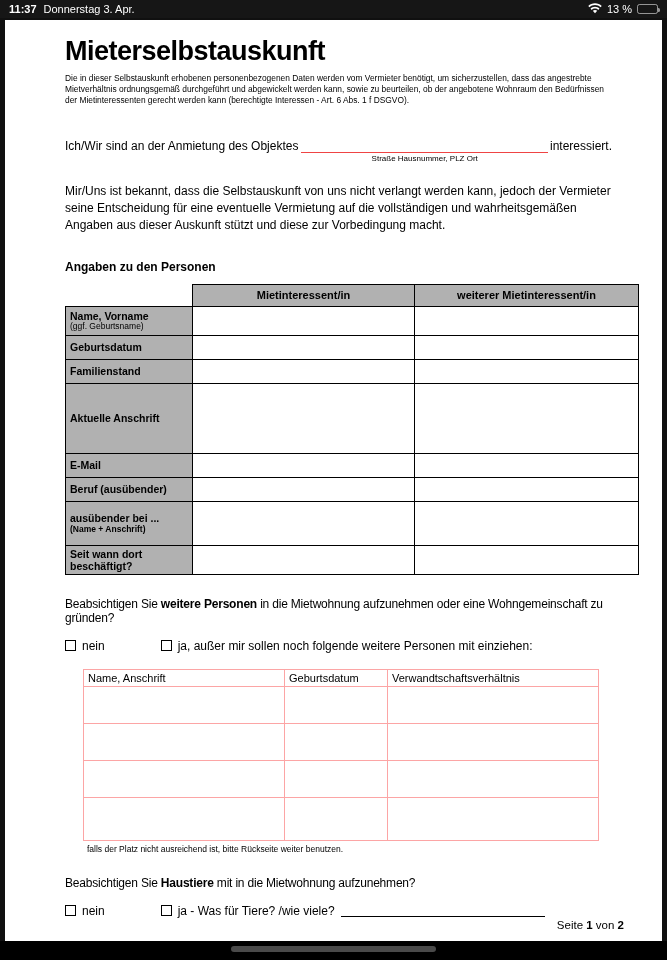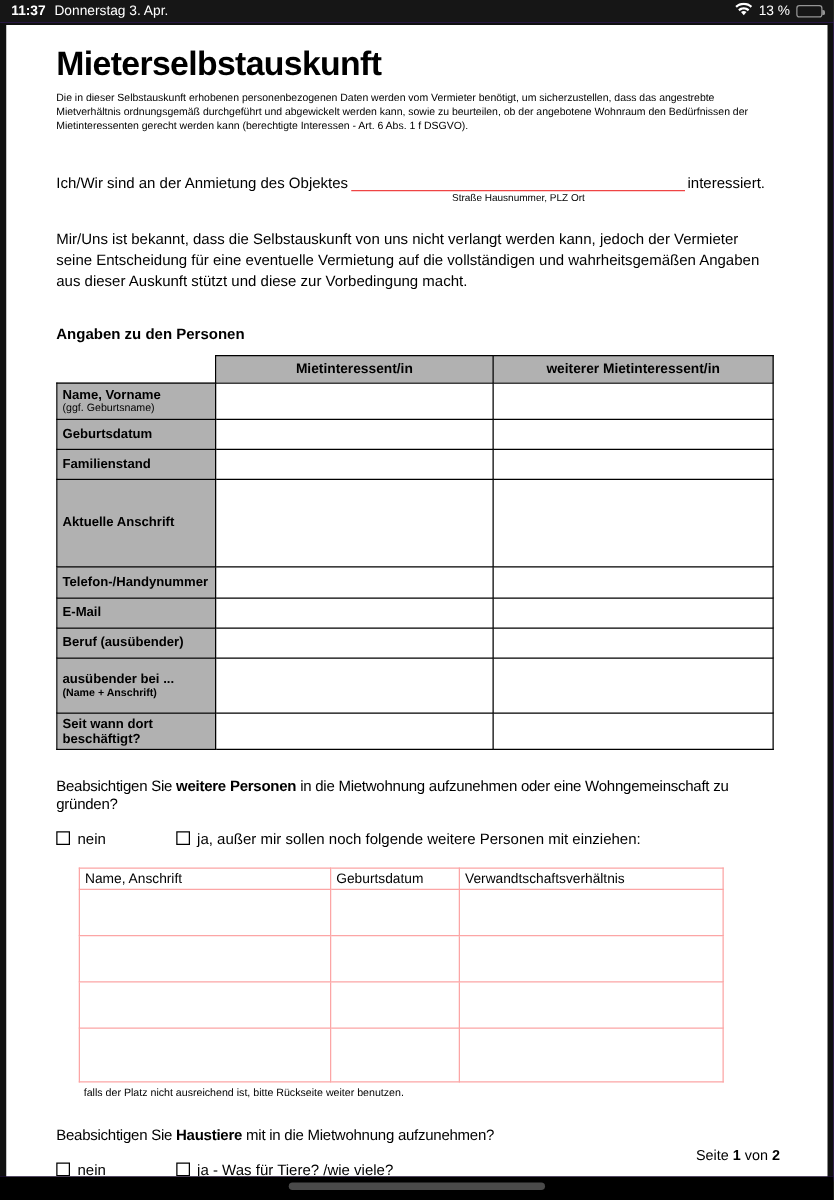--- a/index.html
+++ b/index.html
@@ -1,34 +1,34 @@
 <!DOCTYPE html>
 <html><head>
 <meta charset="utf-8">
 <style>
   * { margin:0; padding:0; box-sizing:border-box; }
   html,body { width:667px; height:960px; }
   body { background:#000; font-family:"Liberation Sans", sans-serif; color:#000; }
-  .screen { width:667px; height:960px; display:flex; flex-direction:column; background:#6d28d9;border-radius:19px; }
+  .screen { width:667px; height:960px; display:flex; flex-direction:column; background:#f0abfc; }
 
   
   .status-bar { height:18px; background:#161616; color:#fff; display:flex; justify-content:space-between;
                 align-items:center; padding:0 9px; font-size:11px; flex:0 0 auto; }
   .sb-left { display:flex; gap:7px; align-items:center; }
   .sb-left .t { font-weight:700; }
   .sb-right { display:flex; gap:5px; align-items:center; }
   .battery { width:21px; height:10px; border:1px solid rgba(255,255,255,.55); border-radius:2.5px;
              padding:1px; position:relative; display:inline-block; }
   .battery-fill { width:32%; height:100%; background:#fff; border-radius:1px; }
   .battery-tip { position:absolute; right:-3px; top:2.5px; width:2px; height:4px;
                  background:rgba(255,255,255,.55); border-radius:0 1.5px 1.5px 0; }
 
   
   .content-area { flex:1; background:#101010; padding:2px 5px 0 5px; position:relative; }
-  .page { background:#fff; height:921px; padding:16px 50px 0 40px; overflow:hidden; position:relative; }
+  .page { background:#fff; height:921px; padding:16px 50px 0 60px; overflow:hidden; position:relative; }
 
   .doc-title { font-size:27px; font-weight:700; letter-spacing:-0.5px; }
   .intro { font-size:8.4px; line-height:1.3; margin-top:6px; max-width:574px; }
 
   .object-line { display:flex; align-items:flex-end; margin-top:32px; font-size:12px; }
   .object-line .pre { white-space:nowrap; }
   .object-line .post { white-space:nowrap; margin-left:2px; }
   .blank-field { flex:1; border-bottom:1px solid #ef4444; position:relative; height:15px; margin-left:3px; }
   .blank-hint { position:absolute; top:16px; left:0; right:0; text-align:center; font-size:8px; }
 
@@ -147,25 +147,20 @@
         <tr class="r-sm">
           <td class="label-cell">Familienstand</td>
           <td class="entry-cell"></td>
           <td class="entry-cell"></td>
         </tr>
         <tr class="r-addr">
           <td class="label-cell">Aktuelle Anschrift</td>
           <td class="entry-cell"></td>
           <td class="entry-cell"></td>
         </tr>
-        <tr class="r-tel">
-          <td class="label-cell">Telefon-/Handynummer</td>
-          <td class="entry-cell"></td>
-          <td class="entry-cell"></td>
-        </tr>
         <tr class="r-sm">
           <td class="label-cell">E-Mail</td>
           <td class="entry-cell"></td>
           <td class="entry-cell"></td>
         </tr>
         <tr class="r-sm">
           <td class="label-cell">Beruf (ausübender)</td>
           <td class="entry-cell"></td>
           <td class="entry-cell"></td>
         </tr>

